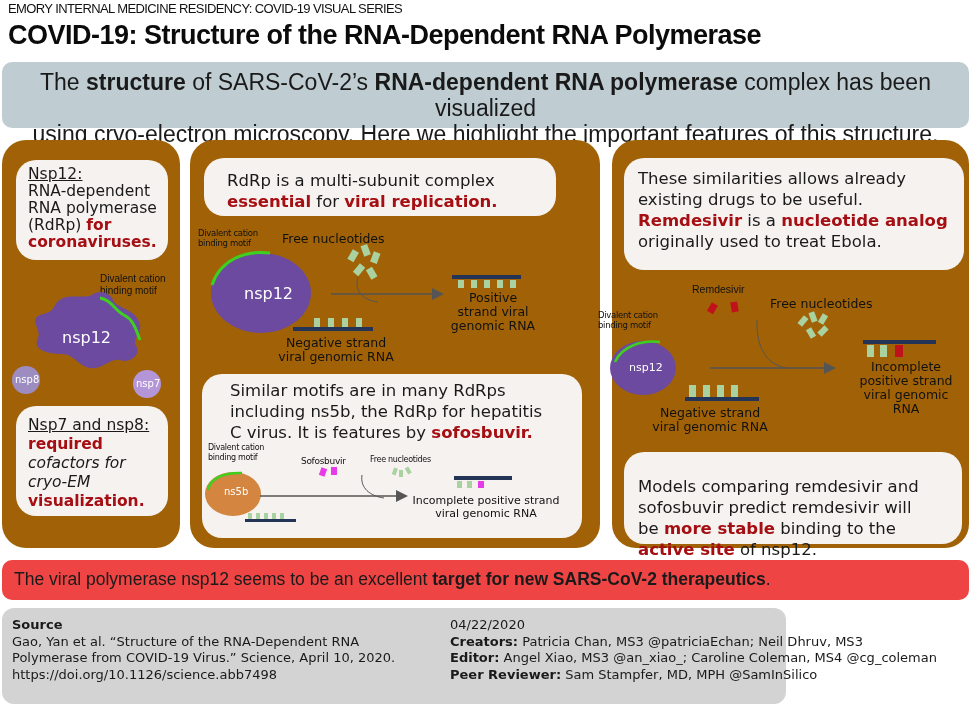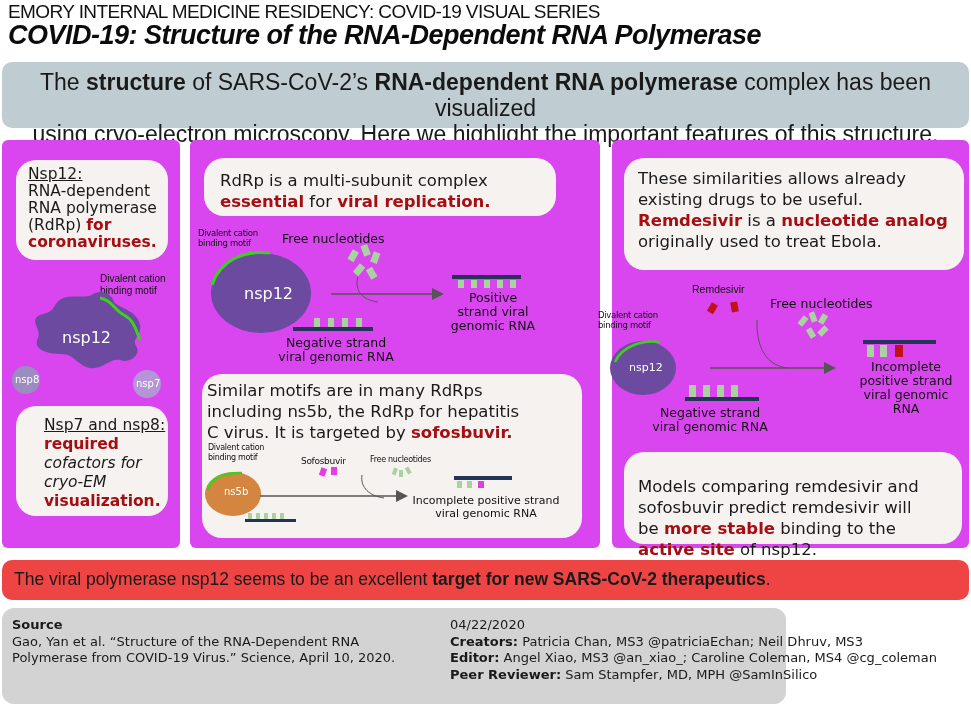--- a/index.html
+++ b/index.html
@@ -1,33 +1,33 @@
 <!DOCTYPE html>
 <html><head>
 <meta charset="utf-8">
 <style>
   * { box-sizing: border-box; margin: 0; padding: 0; }
   html, body { width: 971px; height: 707px; background: #ffffff; overflow: hidden; }
   body { font-family: "DejaVu Sans", sans-serif; color: #1a1a1a; position: relative; }
   .abs { position: absolute; }
-  .series { left: 8px; top: 1px; font-size: 19px; letter-spacing: -0.6px; color: #111; font-family: "Liberation Sans", sans-serif; }
-  .title { left: 8px; top: 20px; font-size: 27px; font-weight: bold; color: #0b0b0b; letter-spacing: -0.5px; font-family: "Liberation Sans", sans-serif; font-style: italic; }
+  .series { left: 8px; top: 1px; font-size: 13px; letter-spacing: -0.6px; color: #111; font-family: "Liberation Sans", sans-serif; }
+  .title { left: 8px; top: 20px; font-size: 27px; font-weight: bold; color: #0b0b0b; letter-spacing: -0.5px; font-family: "Liberation Sans", sans-serif; }
   .intro { left: 2px; top: 62px; width: 967px; height: 66px; background: #bfcdd3; border-radius: 10px; text-align: center; font-size: 23px; line-height: 26px; padding-top: 7px; font-family: "Liberation Sans", sans-serif; }
   .intro b { font-weight: bold; }
-  .col { background: #d946ef; border-radius: 6px; }
+  .col { background: #a16207; border-radius: 24px; }
   .col1 { left: 2px; top: 140px; width: 178px; height: 408px; }
   .col2 { left: 190px; top: 140px; width: 410px; height: 408px; }
   .col3 { left: 612px; top: 140px; width: 357px; height: 408px; }
   .card { background: #f6f2f0; border-radius: 20px; position: absolute; }
   .red { color: #a50e12; font-weight: bold; }
   .u { text-decoration: underline; }
   .c1a { left: 14px; top: 20px; width: 152px; height: 100px; padding: 6px 0 0 12px; font-size: 15.5px; line-height: 17px; }
-  .c1b { left: 14px; top: 266px; width: 152px; height: 110px; padding: 10px 0 0 28px; font-size: 15.5px; line-height: 19px; }
-  .c2a { left: 14px; top: 18px; width: 352px; height: 58px; padding: 12px 0 0 16px; font-size: 16.5px; line-height: 21px; }
-  .c2b { left: 12px; top: 234px; width: 380px; height: 164px; padding: 6px 0 0 5px; font-size: 16.5px; line-height: 21px; }
+  .c1b { left: 14px; top: 266px; width: 152px; height: 110px; padding: 10px 0 0 12px; font-size: 15.5px; line-height: 19px; }
+  .c2a { left: 14px; top: 18px; width: 352px; height: 58px; padding: 12px 0 0 23px; font-size: 16.5px; line-height: 21px; }
+  .c2b { left: 12px; top: 234px; width: 380px; height: 164px; padding: 6px 0 0 28px; font-size: 16.5px; line-height: 21px; }
   .c3a { left: 12px; top: 18px; width: 340px; height: 112px; padding: 10px 0 0 14px; font-size: 16.5px; line-height: 21px; }
   .c3b { left: 12px; top: 312px; width: 338px; height: 92px; padding: 24px 0 0 14px; font-size: 16.5px; line-height: 21px; }
   .lbl { font-size: 10.5px; color: #111; line-height: 12px; font-family: "Liberation Sans", sans-serif; }
   .lbl-s { font-size: 8.5px; color: #111; line-height: 10px; letter-spacing: -0.3px; }
   .lbl-m { font-size: 12.5px; color: #111; line-height: 14px; text-align: center; }
   .bottom-bar { left: 2px; top: 560px; width: 967px; height: 40px; background: #ef4444; border-radius: 10px; font-size: 17.5px; line-height: 38px; padding-left: 12px; font-family: "Liberation Sans", sans-serif; }
   .footer { left: 2px; top: 608px; width: 784px; height: 96px; background: #d3d3d3; border-radius: 12px; font-size: 13px; line-height: 16.5px; }
   .f-left { left: 10px; top: 9px; width: 420px; }
   .f-right { left: 448px; top: 9px; width: 515px; }
   svg { position: absolute; overflow: visible; }
@@ -105,21 +105,21 @@
     </g>
     <rect x="103" y="187" width="80" height="4" fill="#233456"></rect>
   </svg>
   <div class="abs" style="left:54px; top:144px; color:#fff; font-size:16px;">nsp12</div>
   <div class="abs lbl-m" style="left:258px; top:151px; width:90px;">Positive strand viral genomic RNA</div>
   <div class="abs lbl-m" style="left:86px; top:196px; width:120px;">Negative strand viral genomic RNA</div>
 
   <div class="card c2b">
     <span>Similar motifs are in many RdRps</span><br>
     <span>including ns5b, the RdRp for hepatitis</span><br>
-    <span>C virus. It is targeted by </span><span class="red">sofosbuvir.</span>
+    <span>C virus. It is features by </span><span class="red">sofosbuvir.</span>
   </div>
   <div class="abs lbl-s" style="left:18px; top:303px; width:70px; font-size:8px;">Divalent cation binding motif</div>
   <div class="abs lbl-s" style="left:111px; top:316px; font-size:9px;">Sofosbuvir</div>
   <div class="abs lbl-s" style="left:180px; top:315px; font-size:8px;">Free nucleotides</div>
   <svg style="left:0; top:0;" width="410" height="408">
     <g fill="#e83be8">
       <rect x="130" y="328" width="6" height="8" transform="rotate(20 133 332)"></rect>
       <rect x="141" y="327" width="6" height="8"></rect>
     </g>
     <g fill="#a9d2a0">
@@ -203,20 +203,21 @@
 
 <div class="abs bottom-bar">
   <span>The viral polymerase nsp12 seems to be an excellent </span><b>target for new SARS-CoV-2 therapeutics</b><span>.</span>
 </div>
 
 <div class="abs footer">
   <div class="abs f-left">
     <b>Source</b><br>
     <span>Gao, Yan et al. “Structure of the RNA-Dependent RNA</span><br>
     <span>Polymerase from COVID-19 Virus.” Science, April 10, 2020.</span><br>
+    <span>https://doi.org/10.1126/science.abb7498</span>
   </div>
   <div class="abs f-right">
     <span>04/22/2020</span><br>
     <b>Creators:</b><span> Patricia Chan, MS3 @patriciaEchan; Neil Dhruv, MS3</span><br>
     <b>Editor:</b><span> Angel Xiao, MS3 @an_xiao_; Caroline Coleman, MS4 @cg_coleman</span><br>
     <b>Peer Reviewer:</b><span> Sam Stampfer, MD, MPH @SamInSilico</span>
   </div>
 </div>
 
 </body></html>

